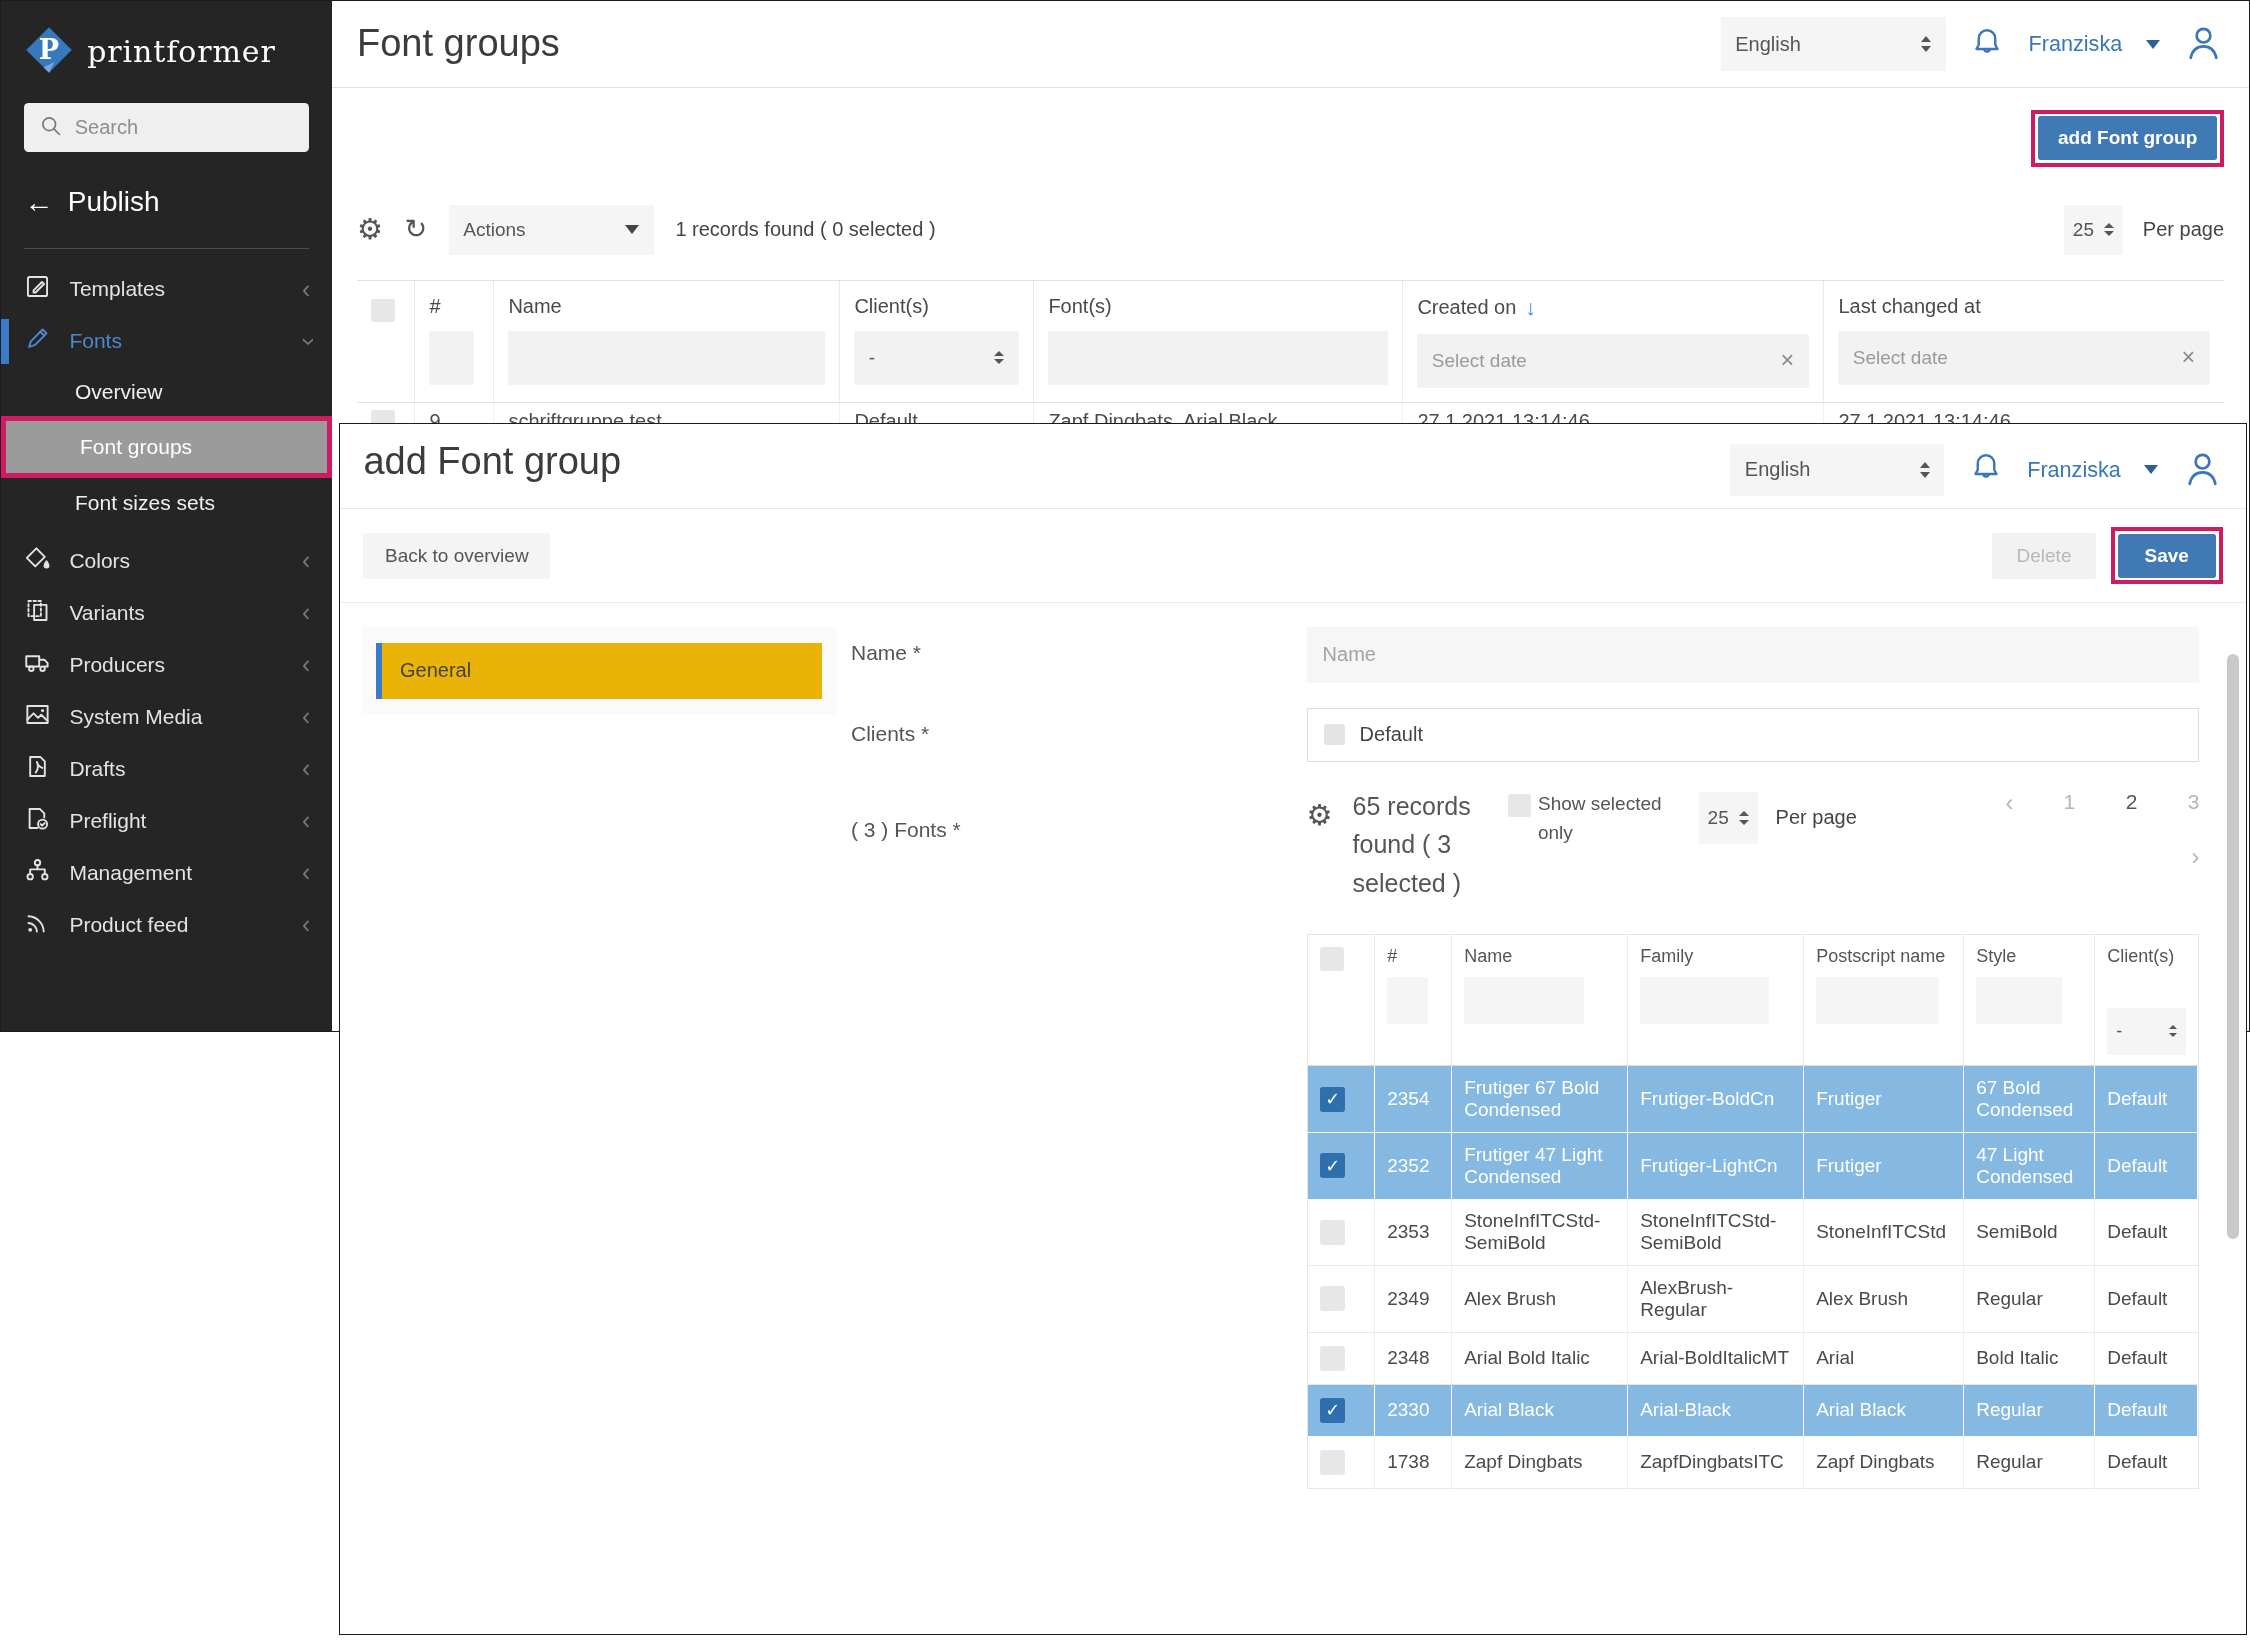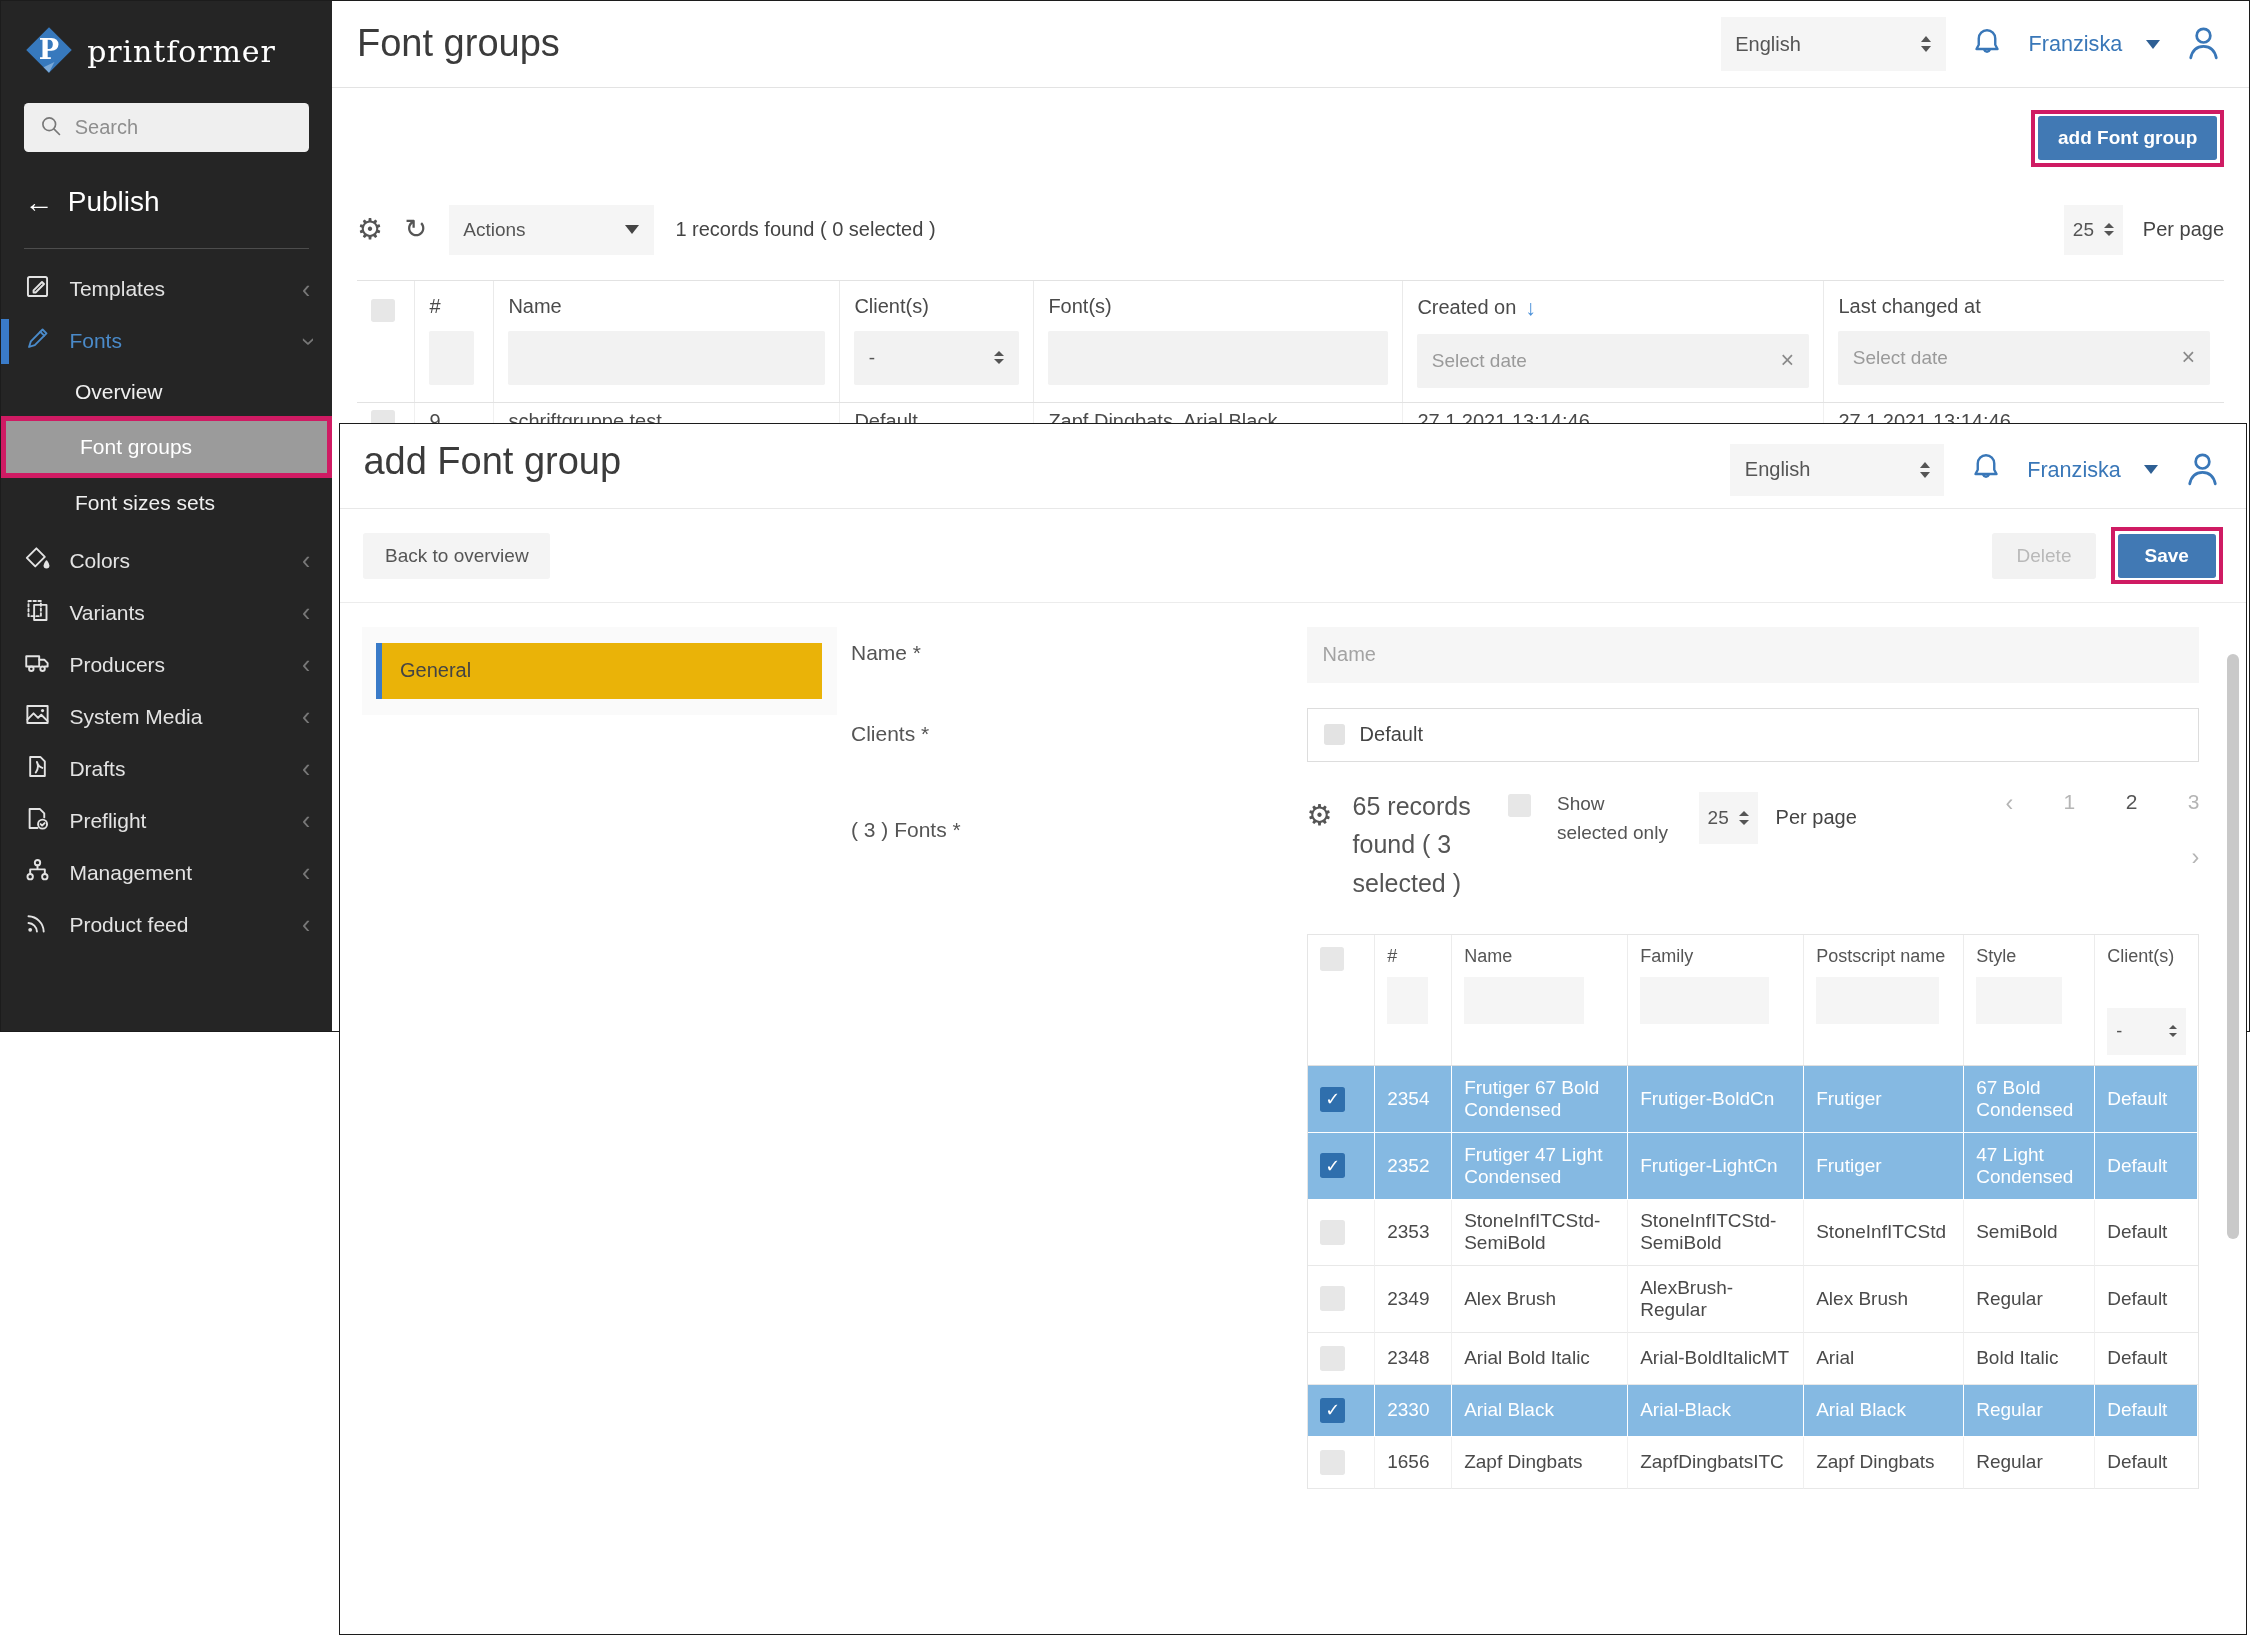--- a/index.html
+++ b/index.html
@@ -93,21 +93,21 @@
   .f-label { font-size:21px; color:#555; padding:14.4px 0 0 14.4px; }
   .name-input { width:100%; height:56px; background:#f6f6f6; border:none; outline:none; font-size:20px; padding:0 16px; font-family:inherit; color:#444; }
   .name-input::placeholder { color:#a3a3a3; }
   .clients-box { border:0.9px solid #ddd; padding:14.4px 16px; display:flex; flex-direction:column; gap:14.4px; }
   .cb-row { display:flex; align-items:center; gap:14.4px; font-size:20px; color:#444; }
   .cb24 { width:21.6px; height:21.6px; background:#e3e3e3; }
 
   .fonts-widget { }
   .fw-toolbar { display:flex; align-items:flex-start; gap:20px; color:#555; }
   .fw-records { width:135px; font-size:25px; line-height:1.55; color:#555; }
-  .fw-showsel { display:flex; align-items:flex-start; gap:26px; width:171px; font-size:19px; line-height:1.5; padding-top:3.6px; }
+  .fw-showsel { display:flex; align-items:flex-start; gap:7px; width:171px; font-size:19px; line-height:1.5; padding-top:3.6px; }
   .fw-pp { display:flex; align-items:center; gap:18px; }
   .fw-pages { margin-left:auto; width:194px; padding-top:3.6px; }
   .fw-pages .row1 { display:flex; justify-content:space-between; font-size:21px; color:#b5b5b5; }
   .fw-pages .row1 .page { cursor:pointer; }
   .fw-pages .row1 .page.active { color:#555; font-weight:500; }
   .fw-pages .row2 { text-align:right; font-size:23.4px; color:#b5b5b5; margin-top:27px; cursor:pointer; }
   .pg-arrow { font-size:23.4px; cursor:pointer; }
 
   .f-table { margin-top:31px; border:0.9px solid #e5e5e5; border-bottom:none; }
   .f-grid { display:grid; grid-template-columns:67px 77px 176px 176px 160px 131px 1fr; }
@@ -577,21 +577,21 @@
             <div>Arial-Black</div>
             <div>Arial Black</div>
             <div>Regular</div>
             <div>Default</div>
           </div>
 
           <div class="f-grid f-tr">
             <div>
                 <span class="checkbox cb28"></span>
               </div>
-            <div>1656</div>
+            <div>1738</div>
             <div>Zapf Dingbats</div>
             <div>ZapfDingbatsITC</div>
             <div>Zapf Dingbats</div>
             <div>Regular</div>
             <div>Default</div>
           </div>
         </div>
       </div>
     </div>
   </div>

